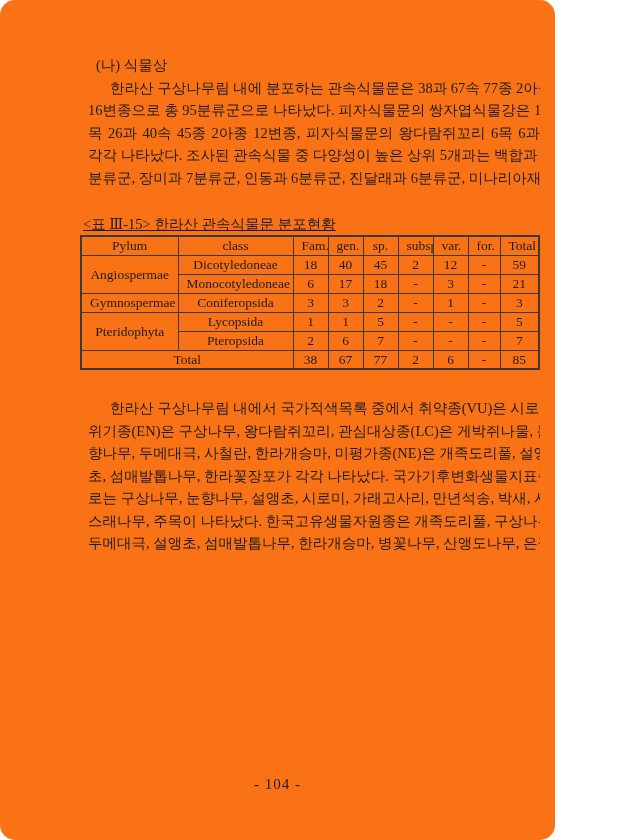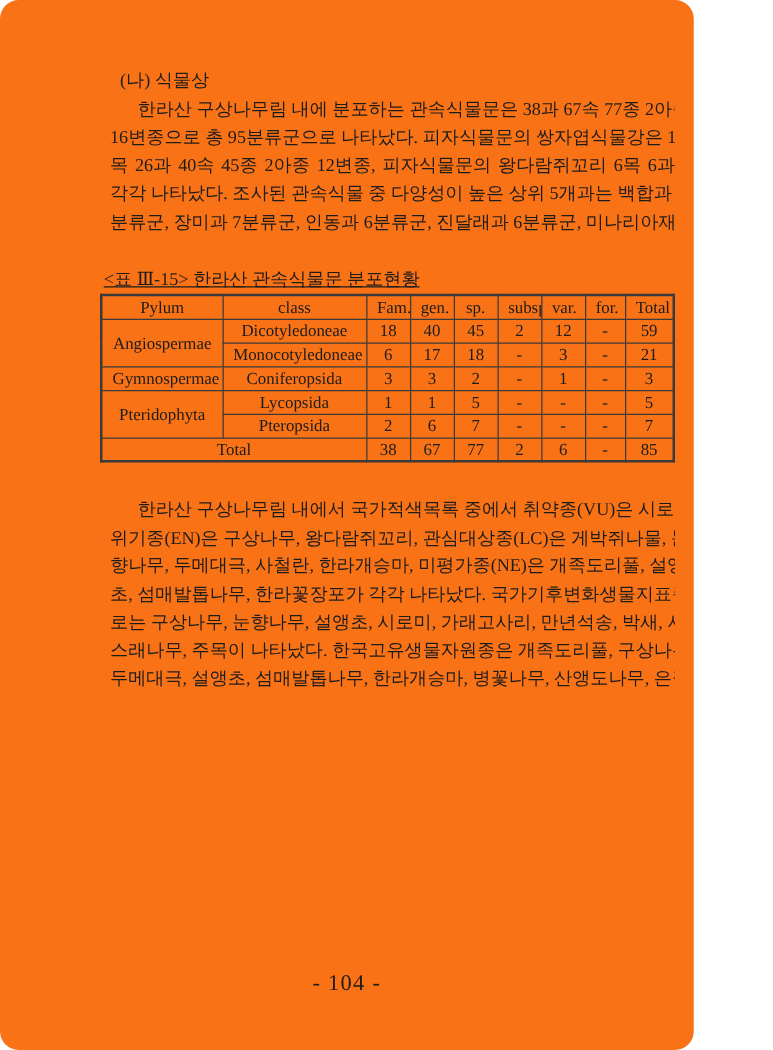--- a/index.html
+++ b/index.html
@@ -69,21 +69,21 @@
     line-height: 17px;
     overflow: hidden;
     white-space: nowrap;
   }
   .para2 { margin-top: 27px; }
   .page-number {
     position: absolute;
     left: 0; right: 0;
     top: 776px;
     text-align: center;
-    font-size: 18px;
+    font-size: 15px;
     letter-spacing: 1px;
   }
 </style>
 </head>
 <body>
 
 <div class="page">
   <div class="content">
 
     <div class="heading">(나) 식물상</div>

